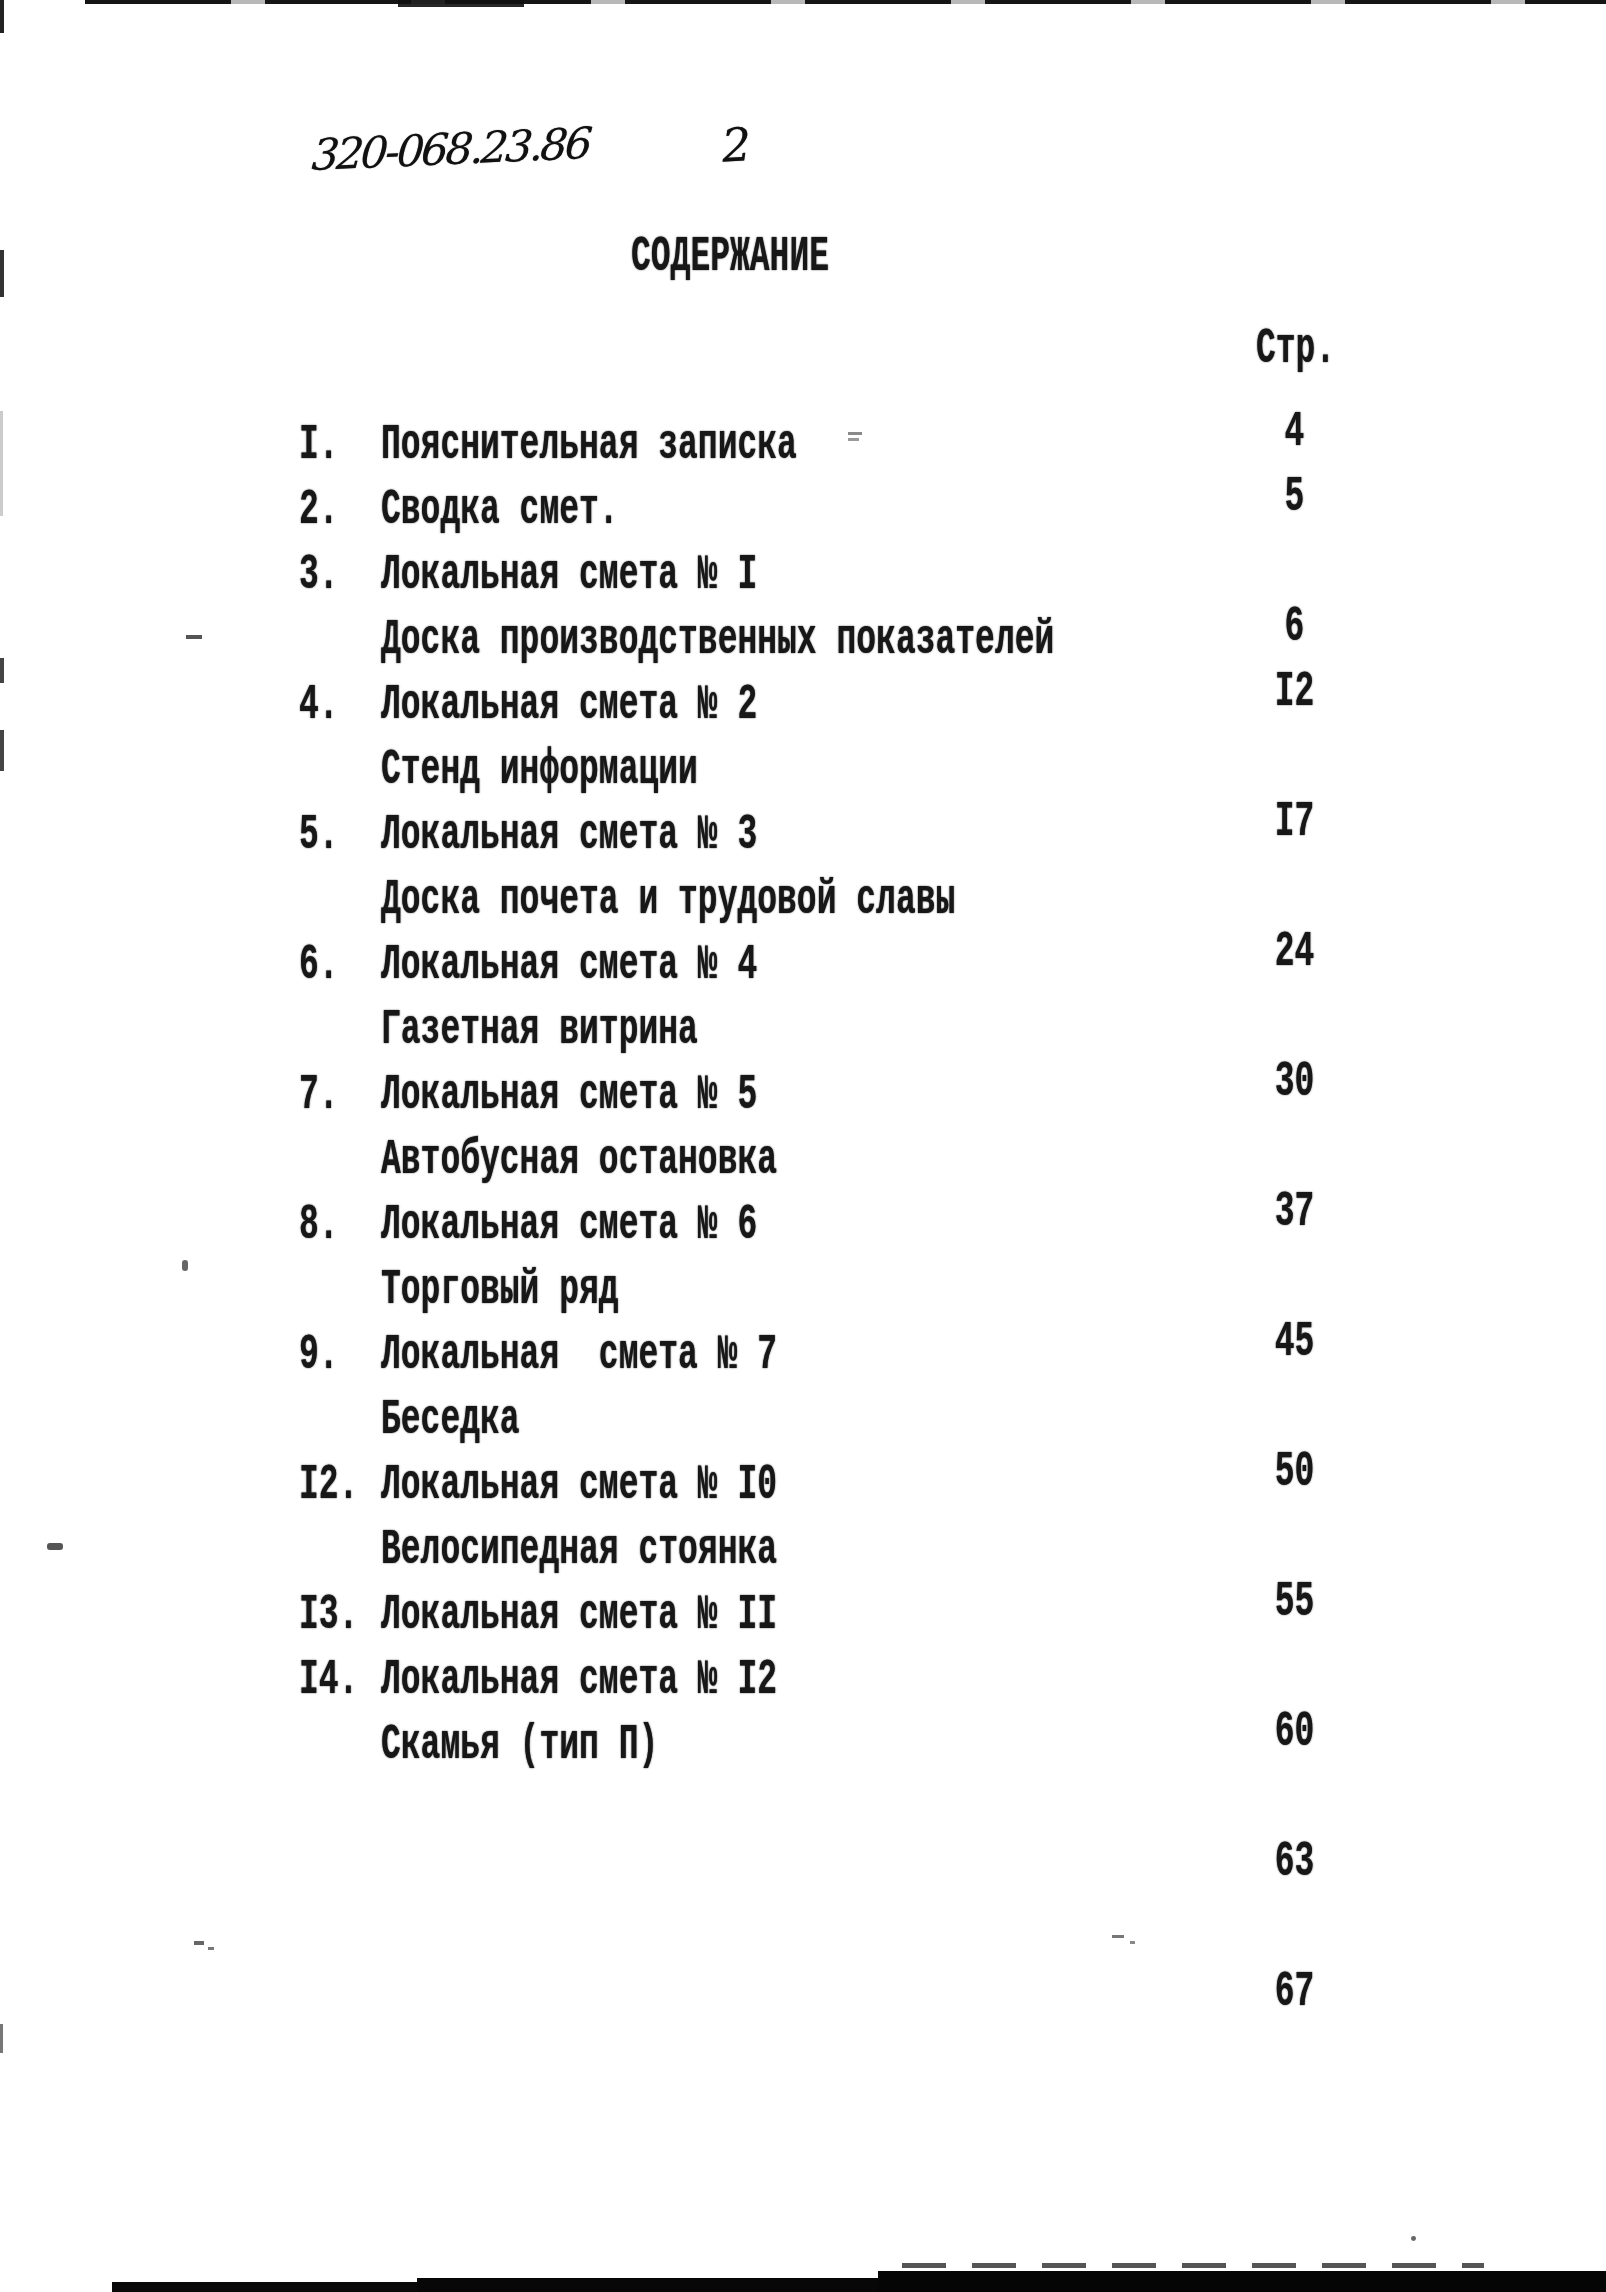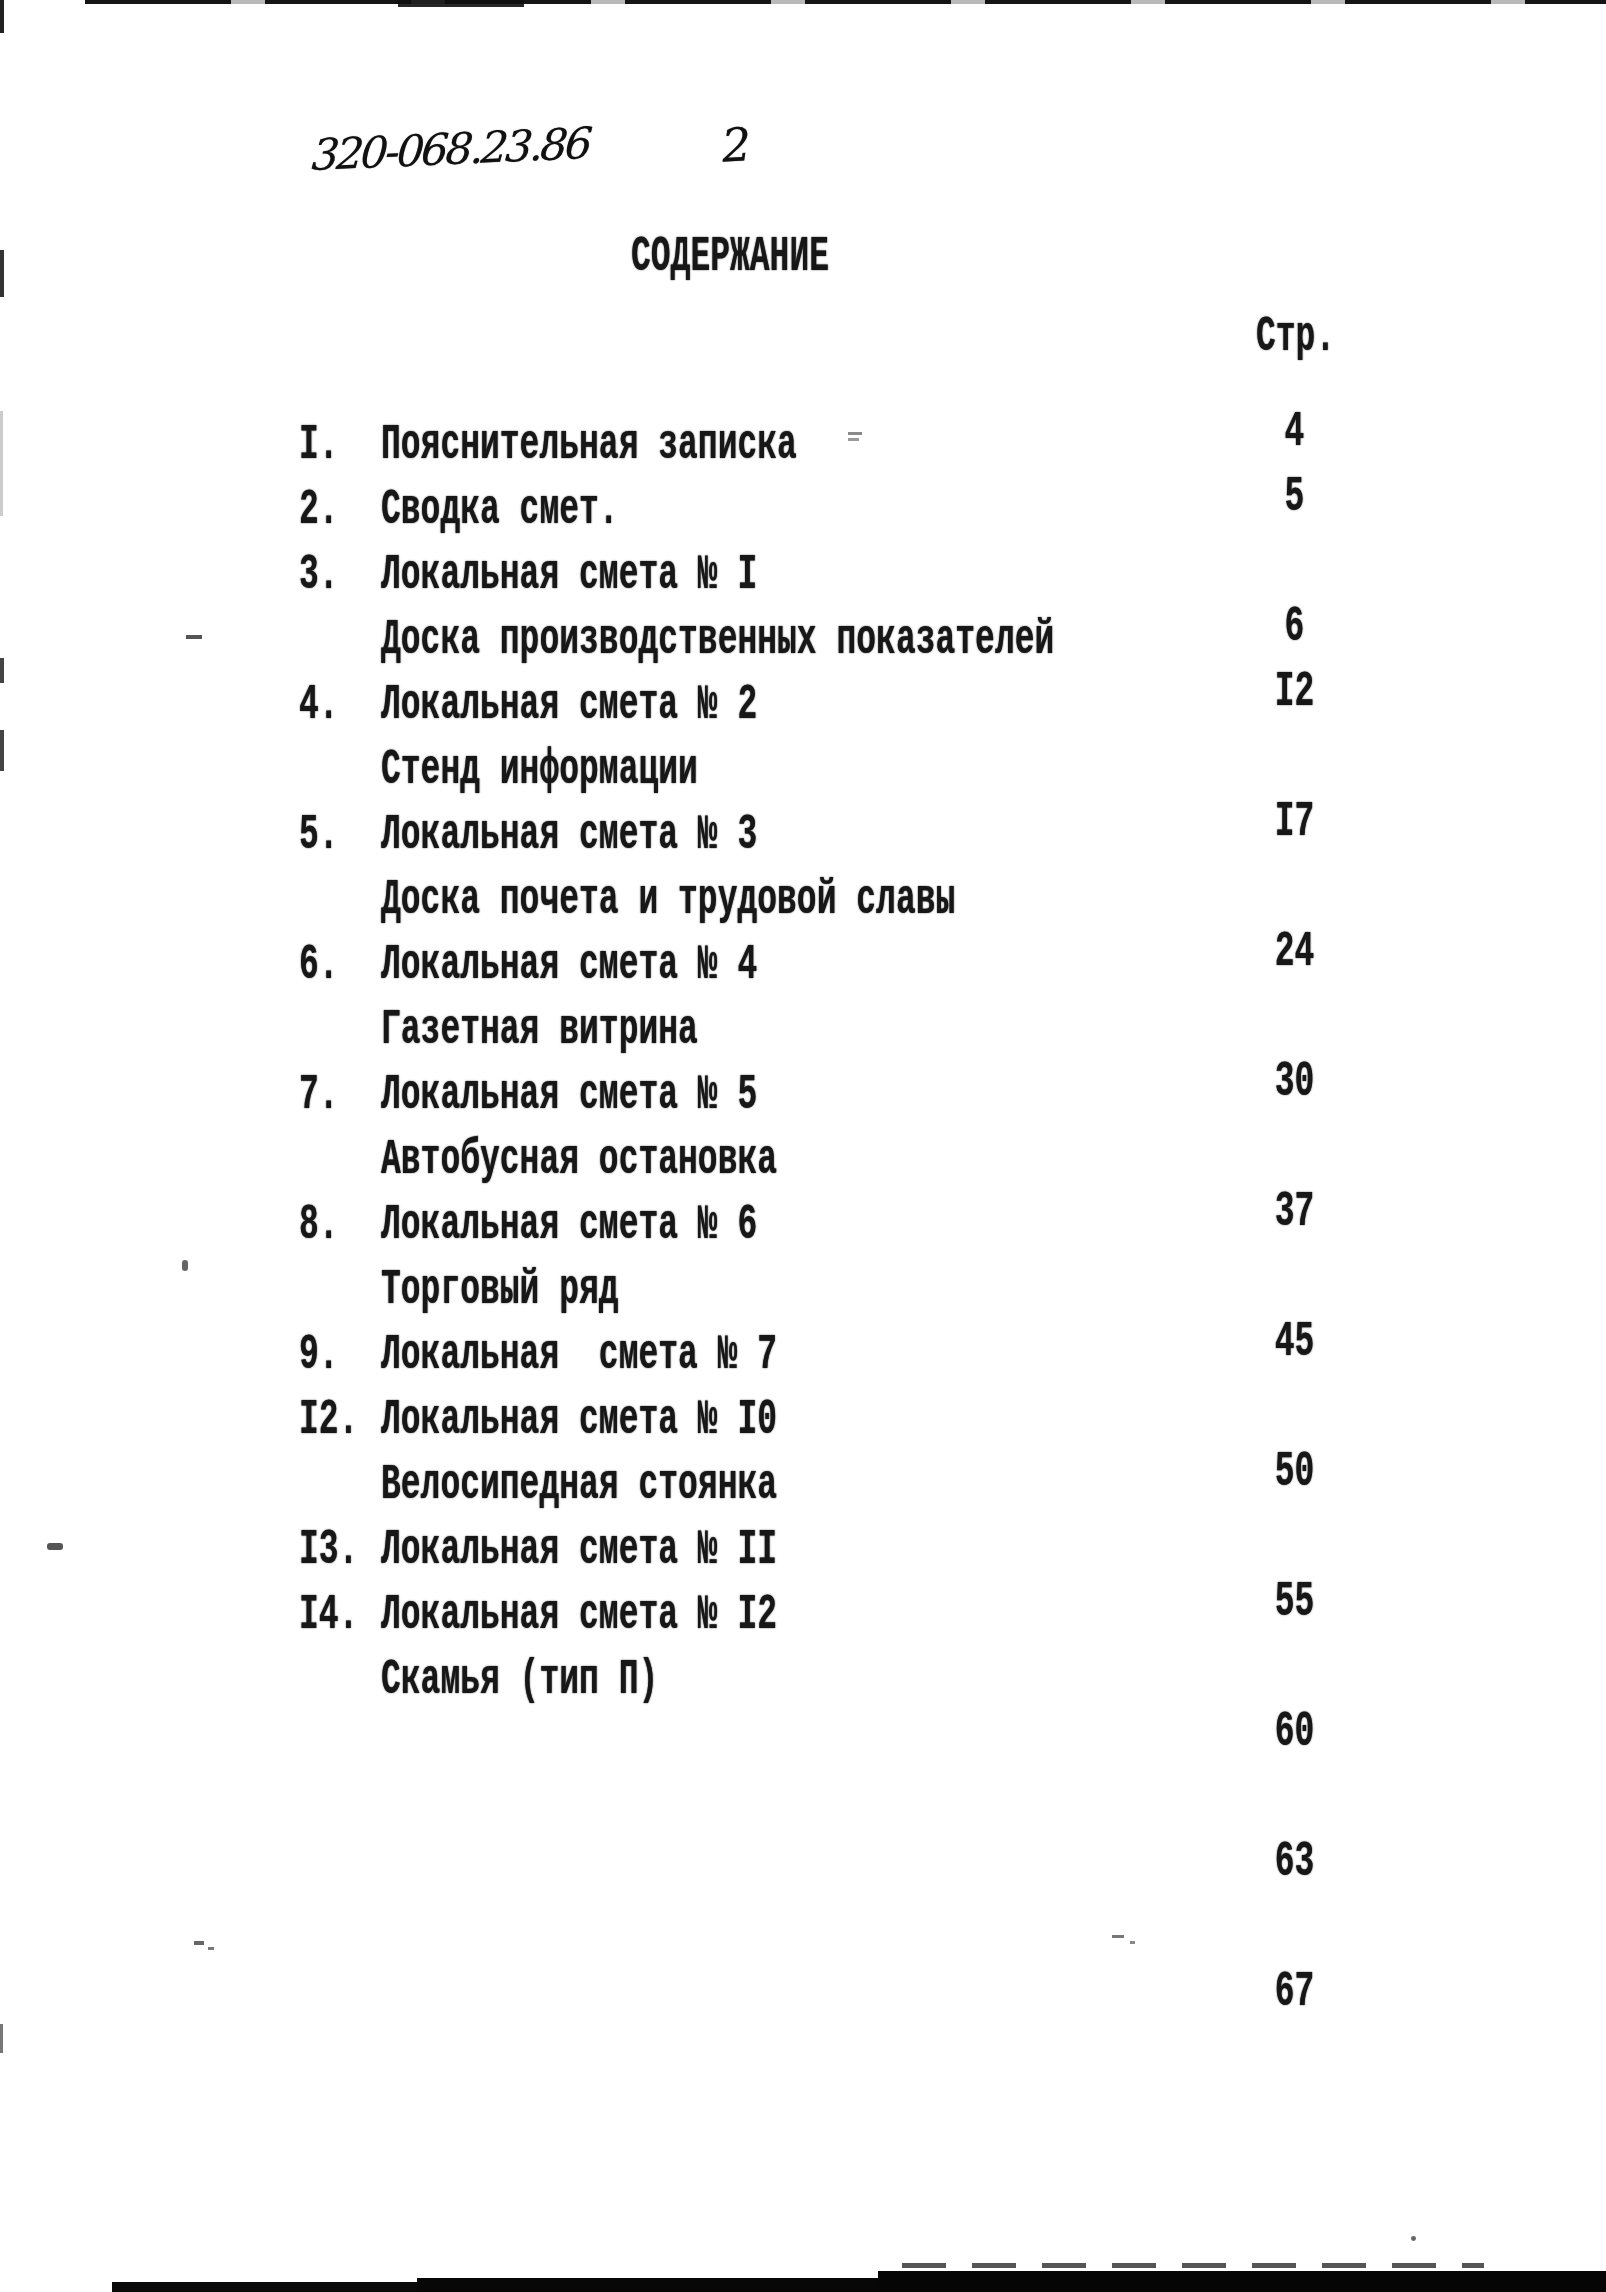--- a/index.html
+++ b/index.html
@@ -37,21 +37,21 @@
     position: absolute; left: 312px; top: 128px;
     font-size: 43px; letter-spacing: -2.9px;
     transform: rotate(-2.5deg) skewX(-7deg);
   }
   #hand-page {
     position: absolute; left: 722px; top: 122px;
     font-size: 46px;
     transform: rotate(-3deg);
   }
   #doc-title { position: absolute; left: 631px; top: 220px; height: 54px; display: flex; align-items: flex-end; }
-  #col-header { position: absolute; left: 1256px; top: 312px; height: 50px; display: flex; align-items: center; }
+  #col-header { position: absolute; left: 1256px; top: 324px; height: 50px; display: flex; align-items: center; }
 
   #toc-lines { position: absolute; left: 299px; top: 413px; width: 961px; }
   #toc-lines .line { height: 65px; display: flex; align-items: center; }
   #toc-lines .num { width: 82px; }
   #toc-pages { position: absolute; left: 1250px; top: 400px; width: 89px; }
   #toc-pages .pline { height: 65px; display: flex; align-items: center; justify-content: center; }
 
   
   .art { position: absolute; pointer-events: none; }
   #top-edge { left: 85px; top: 0; width: 1522px; height: 3.9px;
@@ -150,20 +150,24 @@
       </div>
     <div class="line">
         <span class="tw num"></span>
         <span class="tw t">Торговый ряд</span>
       </div>
     <div class="line">
         <span class="tw num">9.</span>
         <span class="tw t">Локальная  смета № 7</span>
       </div>
     <div class="line">
+        <span class="tw num"></span>
+        <span class="tw t">Беседка</span>
+      </div>
+    <div class="line">
         <span class="tw num">I2.</span>
         <span class="tw t">Локальная смета № I0</span>
       </div>
     <div class="line">
         <span class="tw num"></span>
         <span class="tw t">Велосипедная стоянка</span>
       </div>
     <div class="line">
         <span class="tw num">I3.</span>
         <span class="tw t">Локальная смета № II</span>

